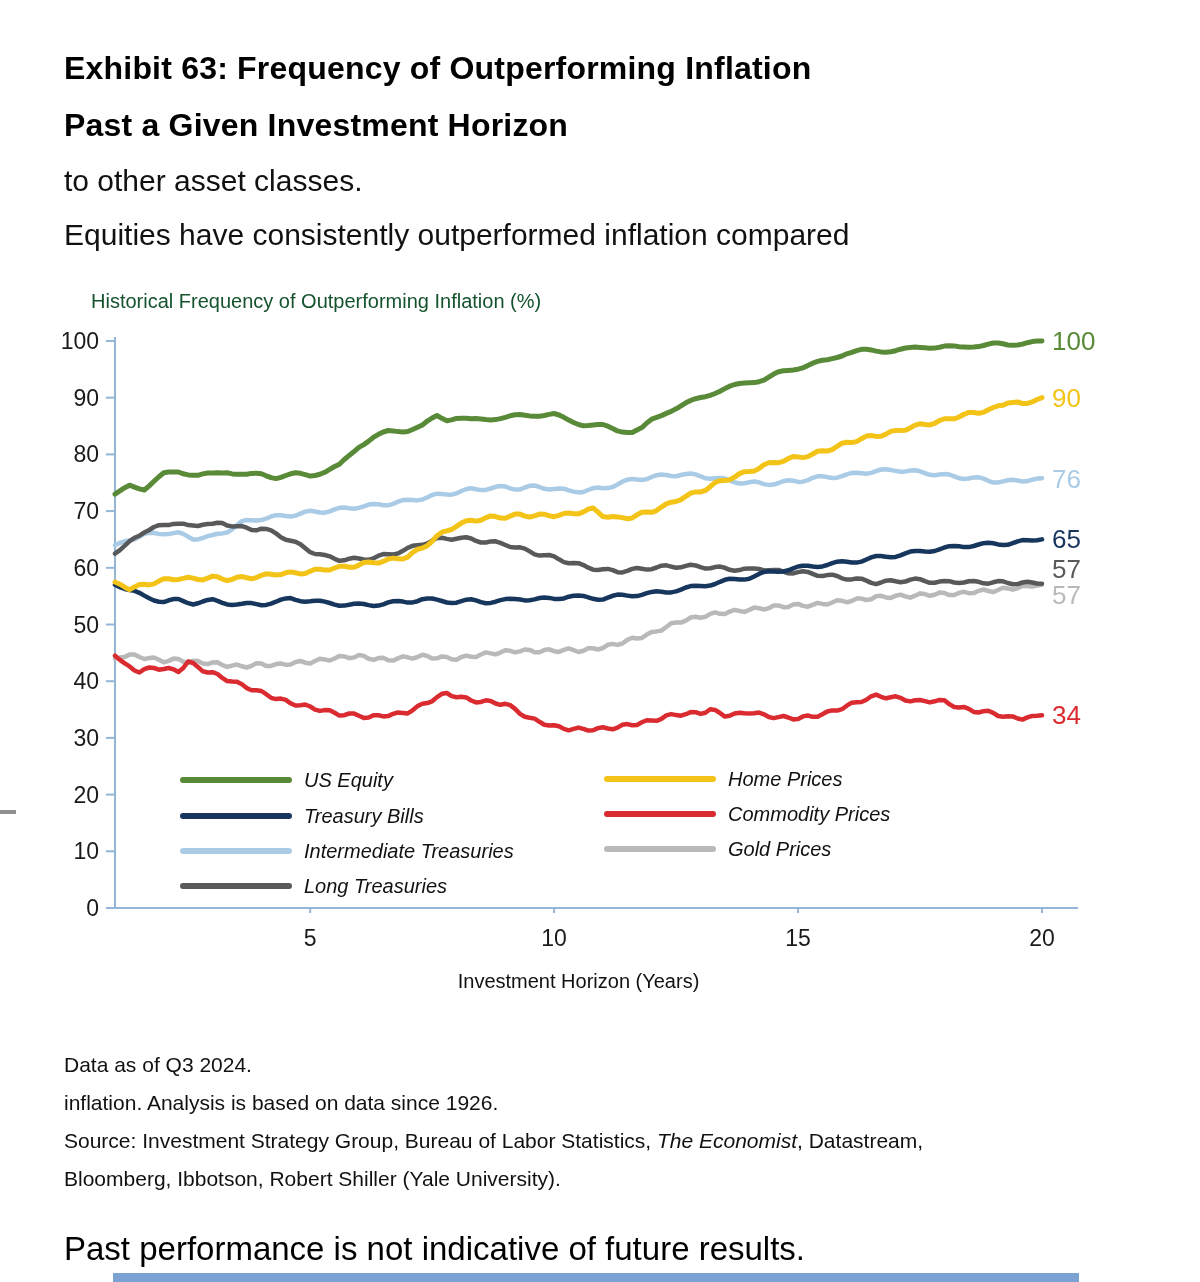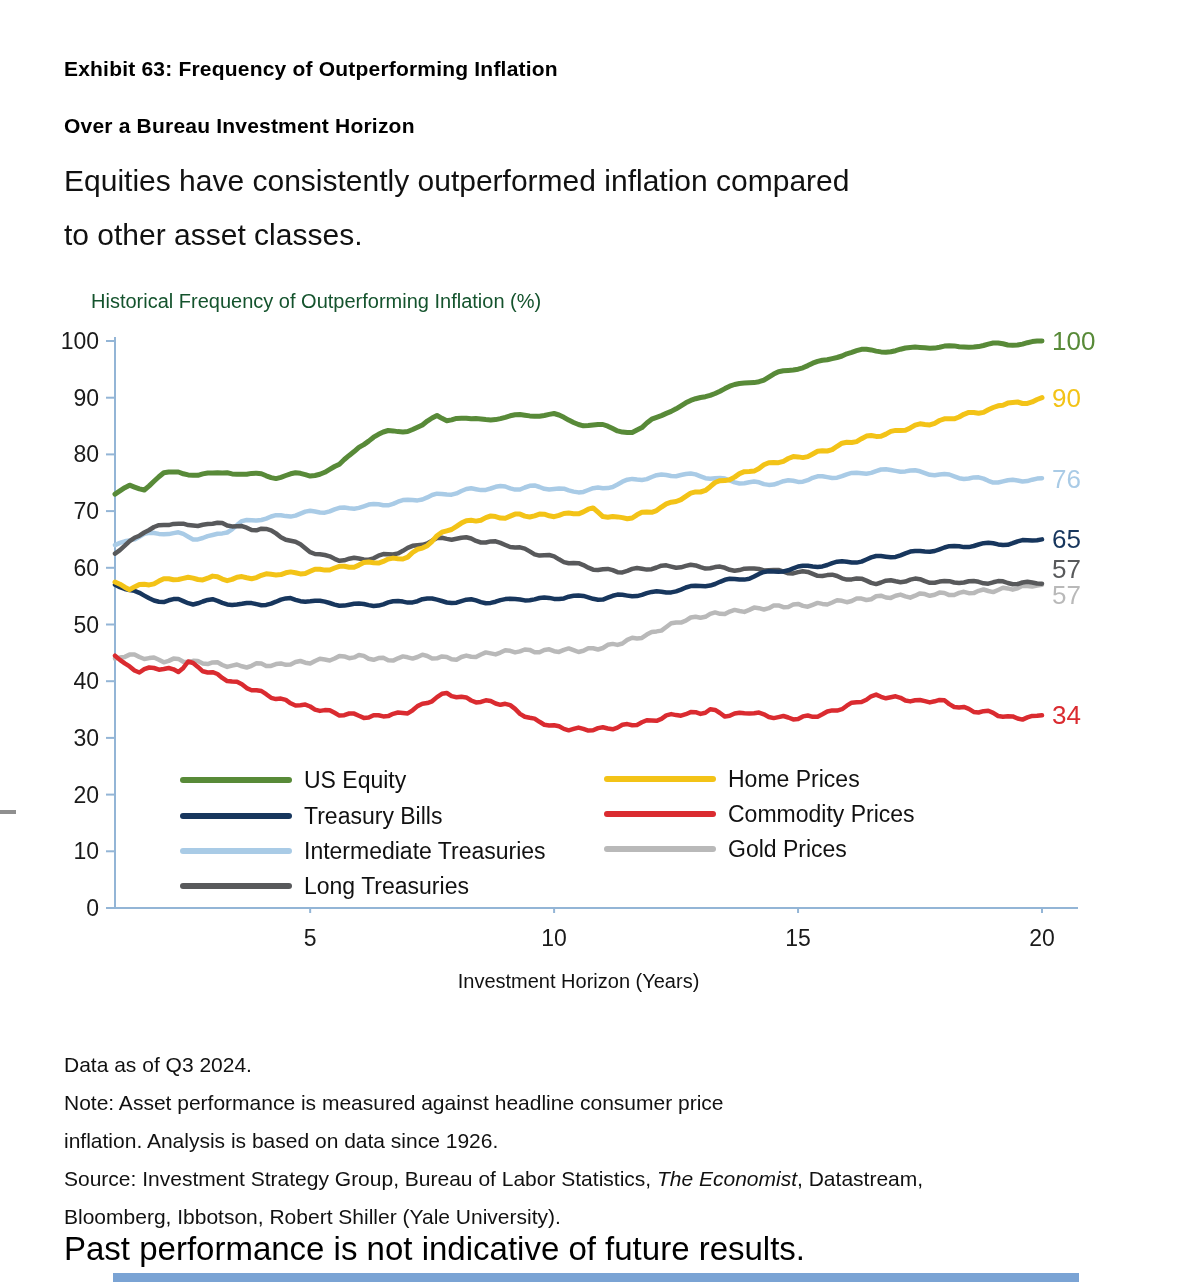--- a/index.html
+++ b/index.html
@@ -3,34 +3,34 @@
 <meta charset="utf-8">
 <style>
   html,body{margin:0;padding:0;}
   body{
     width:1200px;height:1282px;position:relative;background:#ffffff;
     font-family:"Liberation Sans", sans-serif;color:#1a1a1a;overflow:hidden;
   }
   .abs{position:absolute;}
   .title{
     left:64px;top:40px;width:1060px;
-    font-size:21px;font-weight:700;line-height:57px;letter-spacing:0.2px;color:#000;
+    font-size:32px;font-weight:700;line-height:57px;letter-spacing:0.2px;color:#000;
   }
   .subtitle{
     left:64px;top:154px;width:1080px;
     font-size:30px;font-weight:400;line-height:54px;color:#111;
   }
   .axis-title{
     left:64px;top:290px;font-size:20px;font-weight:400;color:#14532d;margin-left:27px;
   }
   .chart-wrap{left:0;top:280px;width:1200px;height:770px;}
   .legend{left:0;top:0;width:1200px;height:0;}
   .legend-row{position:absolute;height:36px;display:flex;align-items:center;}
   .swatch{display:inline-block;width:112px;height:6px;border-radius:3px;margin-right:12px;flex:0 0 auto;}
-  .legend-label{font-size:23px;color:#111;white-space:nowrap;}
+  .legend-label{font-size:20px;color:#111;white-space:nowrap;font-style:italic;}
   .footnotes{
     left:64px;top:1046px;width:1080px;
     font-size:21px;line-height:38px;color:#111;
   }
   .footnotes i{font-style:italic;}
   .disclaimer{
     left:64px;top:1230px;width:1080px;
     font-size:33px;color:#000;
   }
   .left-edge-mark{
@@ -38,25 +38,25 @@
   }
   .bottom-bar{
     left:113px;top:1273px;width:966px;height:9px;background:#7aa3d4;
   }
 </style>
 </head>
 <body>
 
 <div class="abs title">
   <div>Exhibit 63: Frequency of Outperforming Inflation</div>
-  <div>Over a Bureau Investment Horizon</div>
+  <div>Past a Given Investment Horizon</div>
 </div>
 <div class="abs subtitle">
+  <div>to other asset classes.</div>
   <div>Equities have consistently outperformed inflation compared</div>
-  <div>to other asset classes.</div>
 </div>
 
 <div class="abs axis-title">Historical Frequency of Outperforming Inflation (%)</div>
 
 <div class="abs chart-wrap">
   <svg id="chart-svg" width="1200" height="770">
       <g>
         <line x1="115" y1="57" x2="115" y2="628" stroke="#93b5d6" stroke-width="2"></line>
         <line x1="115" y1="628" x2="1078" y2="628" stroke="#93b5d6" stroke-width="2"></line>
         <line x1="106" y1="628" x2="115" y2="628" stroke="#93b5d6" stroke-width="2"></line>
@@ -135,21 +135,20 @@
     </div>
     <div class="legend-row" style="left:604px;top:551px;">
       <span class="swatch" style="background: rgb(185, 185, 185);"></span>
       <span class="legend-label">Gold Prices</span>
     </div>
   </div>
 </div>
 
 <div class="abs footnotes">
   <div>Data as of Q3 2024.</div>
-  <div>Note: Asset performance is measured against headline consumer price</div>
   <div>inflation. Analysis is based on data since 1926.</div>
   <div><span>Source: Investment Strategy Group, Bureau of Labor Statistics, </span><i>The Economist</i><span>, Datastream,</span></div>
   <div>Bloomberg, Ibbotson, Robert Shiller (Yale University).</div>
 </div>
 <div class="abs disclaimer">Past performance is not indicative of future results.</div>
 
 <div class="abs left-edge-mark"></div>
 <div class="abs bottom-bar" style="background: rgb(122, 163, 212);"></div>
 
 </body></html>

